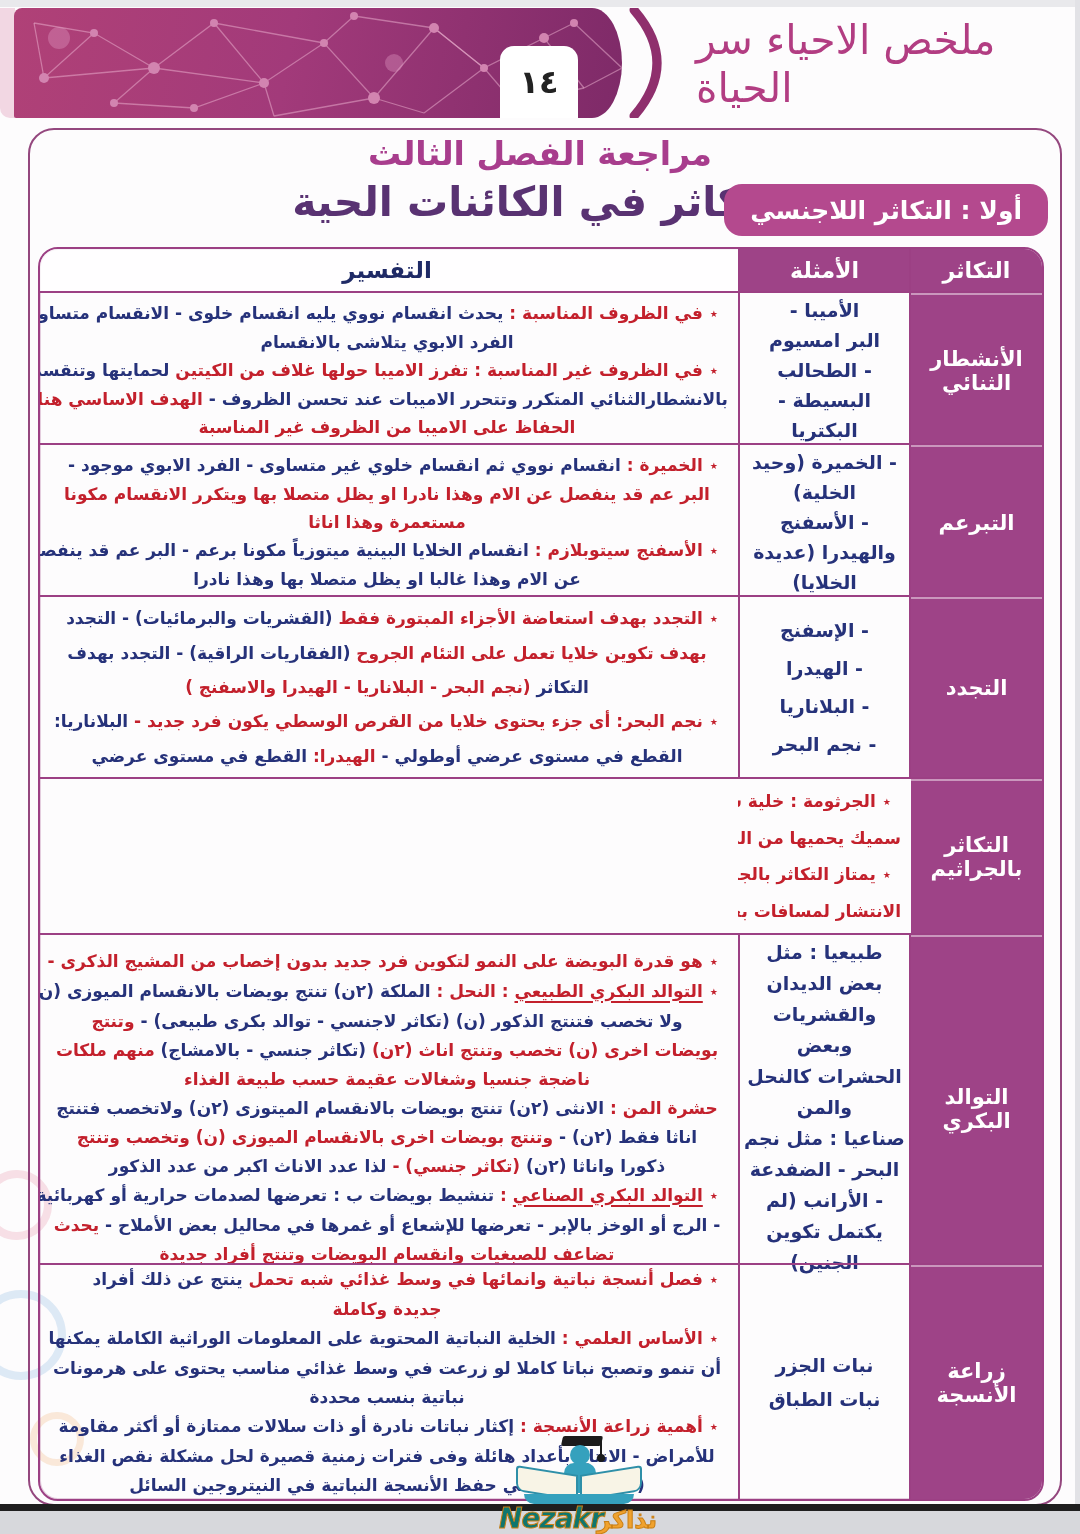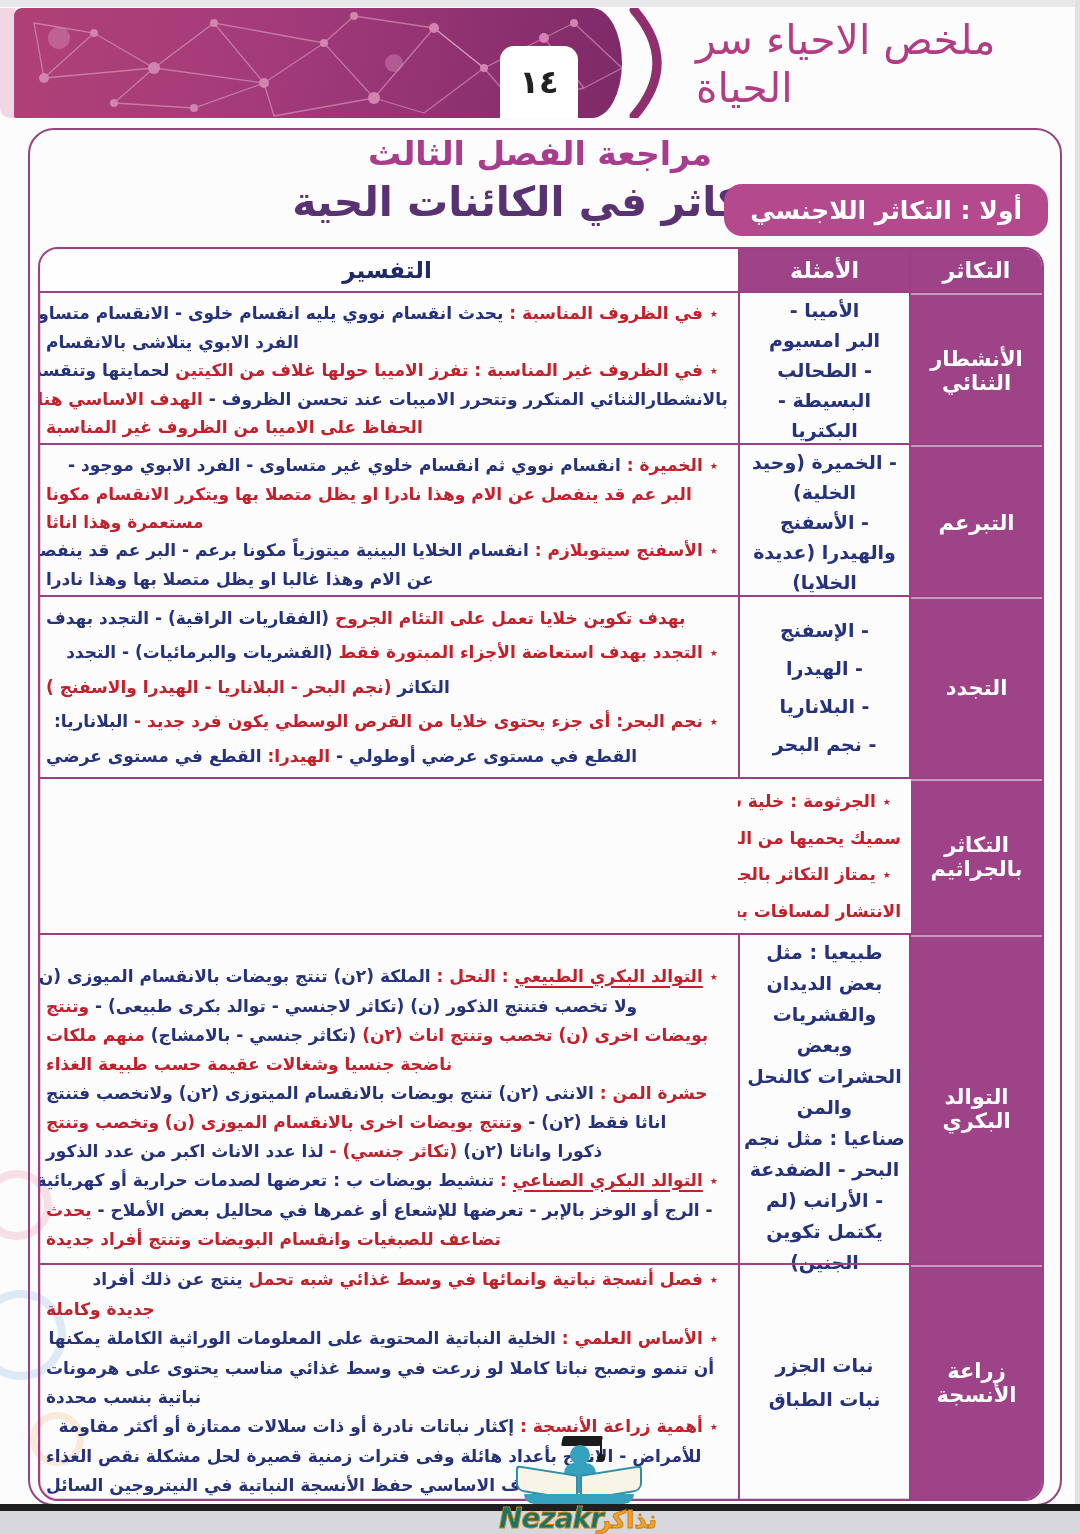--- a/index.html
+++ b/index.html
@@ -64,21 +64,21 @@
     color:var(--navy);font-weight:bold;font-size:19px;line-height:30px;text-align:center;padding:2px}
   .head .cell-ex{background:var(--purple);color:#fff;font-size:22px;line-height:normal}
   .cell-exp{display:flex;flex-direction:column;justify-content:center;padding:4px 10px 4px 6px;overflow:hidden}
   .head .cell-exp{align-items:center;color:#1f2a66;font-weight:bold;font-size:23px;background:rgba(255,255,255,.75)}
   .r0{min-height:152px}.r1{min-height:152px}.r2{min-height:182px}
   .r3{min-height:156px}.r4{min-height:330px}.r5{min-height:236px}
   .r0 .line,.r1 .line{line-height:28px}.r2 .line{line-height:34px}
   .r3 .line{line-height:36px}.r4 .line{line-height:29px}.r5 .line{line-height:29px}
   .r4 .cell-ex{line-height:31px}.r2 .cell-ex{line-height:38px}.r5 .cell-ex{line-height:34px}
   .line{font-weight:bold;font-size:17px;white-space:nowrap}
-  .line.a-c{text-align:left}
+  .line.a-c{text-align:center}
   .line.a-r{text-align:right}
   .star{color:var(--red);font-size:15px;margin-left:7px;margin-right:10px}
   .seg-red{color:var(--red)}
   .seg-navy{color:var(--navy)}
   .seg-u{text-decoration:underline;text-underline-offset:4px;text-decoration-thickness:2px}
 
   
   .brand{position:absolute;left:478px;top:1436px;width:200px;height:96px;z-index:6}
   .cap{position:absolute;left:84px;top:0;width:40px;height:10px;background:#1b1b1b;transform:skewX(-12deg);border-radius:2px}
   .tassel{position:absolute;left:122px;top:4px;width:2px;height:16px;background:#1b1b1b}
@@ -196,22 +196,22 @@
     </div>
     <div class="t-row r2">
       <div class="cell-type">التجدد</div>
       <div class="cell-ex">
         <div>- الإسفنج</div>
         <div>- الهيدرا</div>
         <div>- البلاناريا</div>
         <div>- نجم البحر</div>
       </div>
       <div class="cell-exp">
+        <div class="line a-r"><span class="star">٭</span><span class="seg-red">التجدد بهدف استعاضة الأجزاء المبتورة فقط </span><span class="seg-navy">(القشريات والبرمائيات) - التجدد</span></div>
         <div class="line a-c"><span class="seg-red">بهدف تكوين خلايا تعمل على التئام الجروح </span><span class="seg-navy">(الفقاريات الراقية) - التجدد بهدف</span></div>
-        <div class="line a-r"><span class="star">٭</span><span class="seg-red">التجدد بهدف استعاضة الأجزاء المبتورة فقط </span><span class="seg-navy">(القشريات والبرمائيات) - التجدد</span></div>
         <div class="line a-c"><span class="seg-navy">التكاثر </span><span class="seg-red">(نجم البحر - البلاناريا - الهيدرا والاسفنج )</span></div>
         <div class="line a-r"><span class="star">٭</span><span class="seg-red">نجم البحر: أى جزء يحتوى خلايا من القرص الوسطي يكون فرد جديد - </span><span class="seg-navy">البلاناريا:</span></div>
         <div class="line a-c"><span class="seg-navy">القطع في مستوى عرضي أوطولي - </span><span class="seg-red">الهيدرا: </span><span class="seg-navy">القطع في مستوى عرضي</span></div>
       </div>
     </div>
     <div class="t-row r3">
       <div class="cell-type">التكاثر بالجراثيم</div>
       <div class="cell-exp">
         <div class="line a-r"><span class="star">٭</span><span class="seg-red">الجرثومة : </span><span class="seg-red">خلية ساكنة تحتوى على سيتوبلازم به نسبة ضئيلة من الماء ونواة وجدار</span></div>
         <div class="line a-c"><span class="seg-red">سميك يحميها من الظروف غير المناسبة ومتحورة للنمو مباشرة إلى أفراد جديدة</span></div>
@@ -227,20 +227,21 @@
         <div>والقشريات وبعض</div>
         <div>الحشرات كالنحل</div>
         <div>والمن</div>
         <div>صناعيا : مثل نجم</div>
         <div>البحر - الضفدعة</div>
         <div>- الأرانب (لم</div>
         <div>يكتمل تكوين</div>
         <div>الجنين)</div>
       </div>
       <div class="cell-exp">
+        <div class="line a-r"><span class="star">٭</span><span class="seg-red">هو قدرة البويضة على النمو لتكوين فرد جديد بدون إخصاب من المشيج الذكرى -</span></div>
         <div class="line a-r"><span class="star">٭</span><span class="seg-red seg-u">التوالد البكري الطبيعي</span><span class="seg-red"> : النحل : </span><span class="seg-navy">الملكة (٢ن) تنتج بويضات بالانقسام الميوزى (ن)</span></div>
         <div class="line a-c"><span class="seg-navy">ولا تخصب فتنتج الذكور (ن) (تكاثر لاجنسي - توالد بكرى طبيعى) - </span><span class="seg-red">وتنتج</span></div>
         <div class="line a-c"><span class="seg-red">بويضات اخرى (ن) تخصب وتنتج اناث (٢ن) </span><span class="seg-navy">(تكاثر جنسي - بالامشاج) </span><span class="seg-red">منهم ملكات</span></div>
         <div class="line a-c"><span class="seg-red">ناضجة جنسيا وشغالات عقيمة حسب طبيعة الغذاء</span></div>
         <div class="line a-c"><span class="seg-red">حشرة المن : </span><span class="seg-navy">الانثى (٢ن) تنتج بويضات بالانقسام الميتوزى (٢ن) ولاتخصب فتنتج</span></div>
         <div class="line a-c"><span class="seg-navy">اناثا فقط (٢ن) - </span><span class="seg-red">وتنتج بويضات اخرى بالانقسام الميوزى (ن) وتخصب وتنتج</span></div>
         <div class="line a-c"><span class="seg-navy">ذكورا واناثا (٢ن) </span><span class="seg-red">(تكاثر جنسي) - </span><span class="seg-navy">لذا عدد الاناث اكبر من عدد الذكور</span></div>
         <div class="line a-r"><span class="star">٭</span><span class="seg-red seg-u">التوالد البكري الصناعي</span><span class="seg-red"> : </span><span class="seg-navy">تنشيط بويضات ب : تعرضها لصدمات حرارية أو كهربائية</span></div>
         <div class="line a-c"><span class="seg-navy">- الرج أو الوخز بالإبر - تعرضها للإشعاع أو غمرها في محاليل بعض الأملاح - </span><span class="seg-red">يحدث</span></div>
         <div class="line a-c"><span class="seg-red">تضاعف للصبغيات وانقسام البويضات وتنتج أفراد جديدة</span></div>

